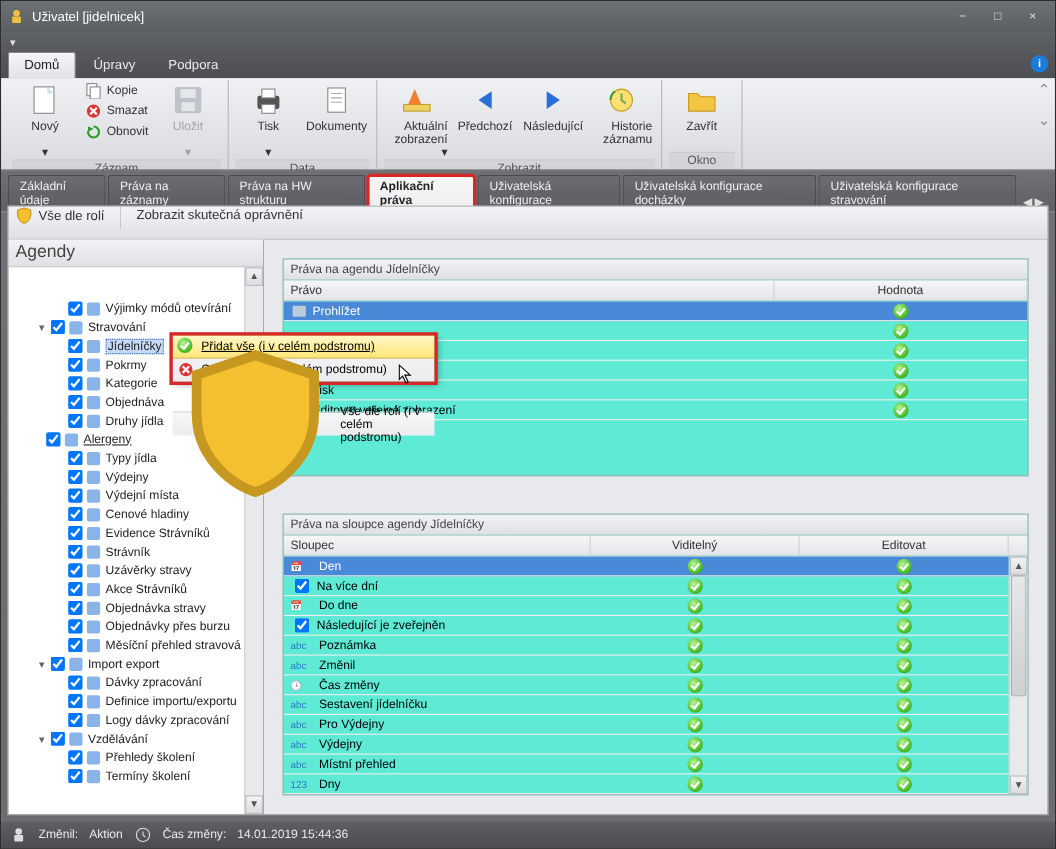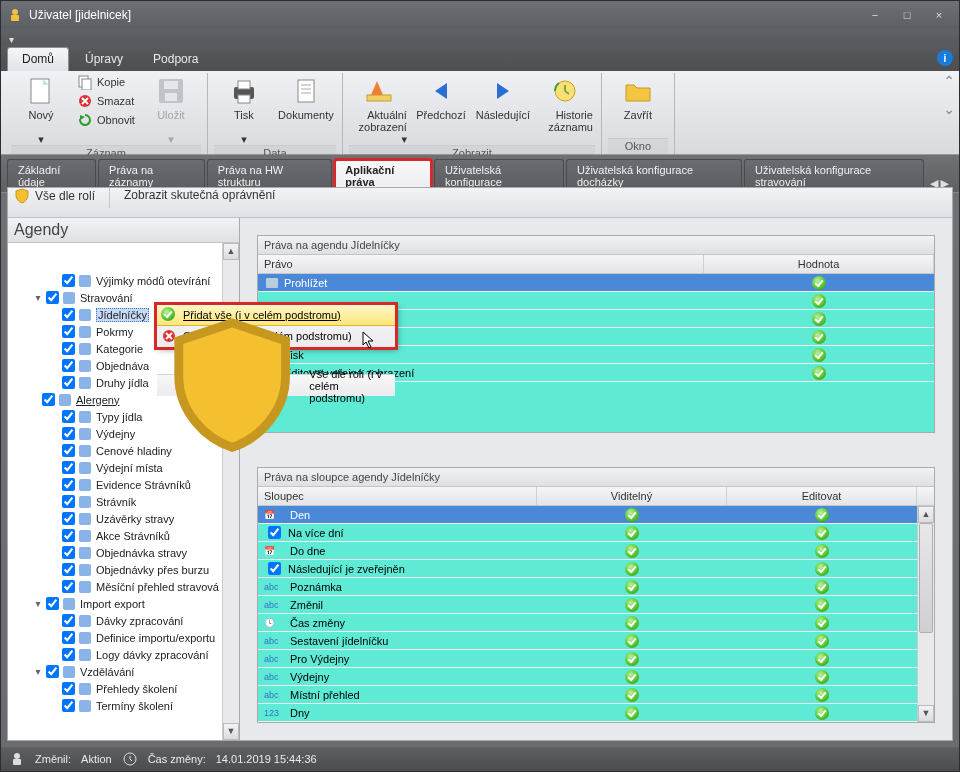--- a/index.html
+++ b/index.html
@@ -529,31 +529,31 @@
                   <span class="label">Výdejny</span>
                 </div>
                 <div class="node" style="padding-left: 40px;">
                   <span class="expander"></span>
                   <input type="checkbox" class="ckbox" checked="" style="">
                   <span class="ico">
                     <svg viewBox="0 0 16 16">
                       <rect x="2" y="2" width="12" height="12" rx="2" fill="#8ab4e8"></rect>
                     </svg>
                   </span>
+                  <span class="label">Výdejní místa</span>
+                </div>
+                <div class="node" style="padding-left: 40px;">
+                  <span class="expander"></span>
+                  <input type="checkbox" class="ckbox" checked="" style="">
+                  <span class="ico">
+                    <svg viewBox="0 0 16 16">
+                      <rect x="2" y="2" width="12" height="12" rx="2" fill="#8ab4e8"></rect>
+                    </svg>
+                  </span>
                   <span class="label">Cenové hladiny</span>
-                </div>
-                <div class="node" style="padding-left: 40px;">
-                  <span class="expander"></span>
-                  <input type="checkbox" class="ckbox" checked="" style="">
-                  <span class="ico">
-                    <svg viewBox="0 0 16 16">
-                      <rect x="2" y="2" width="12" height="12" rx="2" fill="#8ab4e8"></rect>
-                    </svg>
-                  </span>
-                  <span class="label">Výdejní místa</span>
                 </div>
                 <div class="node" style="padding-left: 40px;">
                   <span class="expander"></span>
                   <input type="checkbox" class="ckbox" checked="" style="">
                   <span class="ico">
                     <svg viewBox="0 0 16 16">
                       <rect x="2" y="2" width="12" height="12" rx="2" fill="#8ab4e8"></rect>
                     </svg>
                   </span>
                   <span class="label">Evidence Strávníků</span>

